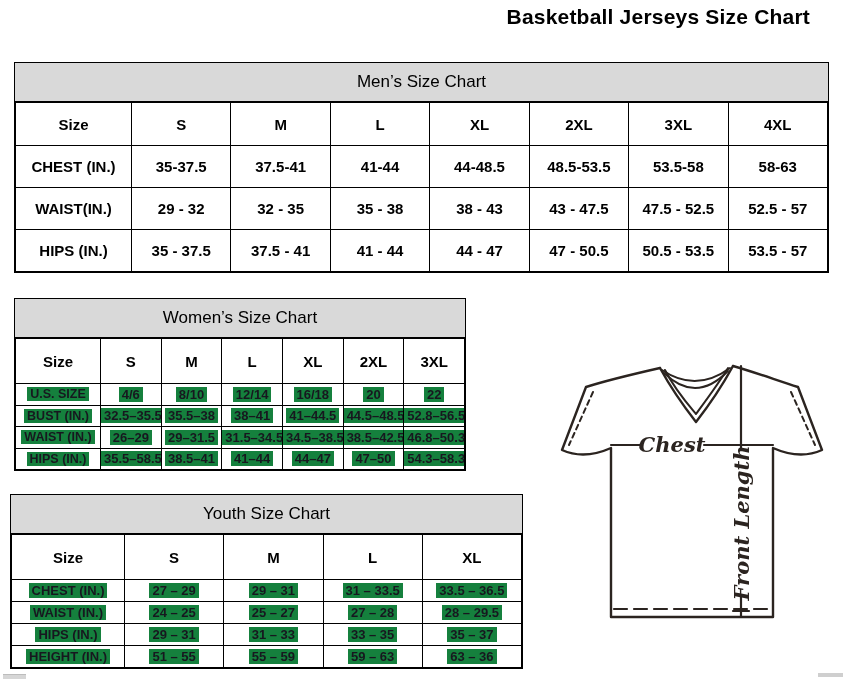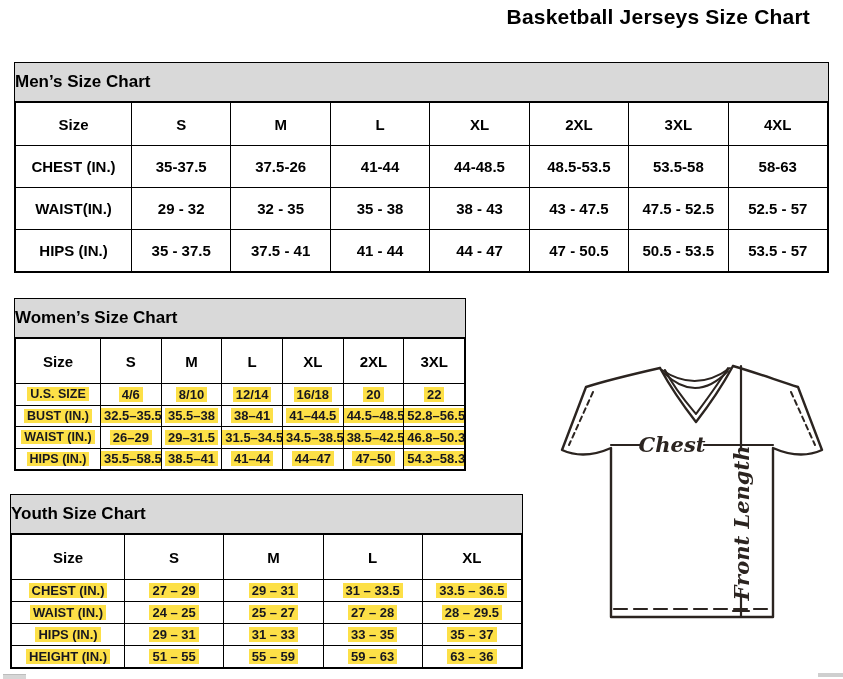--- a/index.html
+++ b/index.html
@@ -7,21 +7,21 @@
     position:relative; width:843px; height:679px; background:#ffffff;
     font-family:"Liberation Sans", sans-serif; color:#000; overflow:hidden;
   }
   .page-title {
     position:absolute; left:0; top:5px; width:810px; text-align:right;
     font-size:21px; font-weight:bold; letter-spacing:0.2px;
   }
   .tblwrap { position:absolute; border:1.5px solid #000; background:#fff; box-sizing:border-box; }
   .tbl-title {
     background:var(--header-bg,#d9d9d9); border-bottom:1.5px solid #000;
-    height:38px; line-height:38px; font-weight:bold; font-size:17px;
+    height:38px; line-height:38px; text-align:center; font-weight:normal; font-size:17px;
   }
   table { border-collapse:collapse; table-layout:fixed; width:100%; }
   th, td {
     border:1.6px solid #000; text-align:center; vertical-align:middle;
     font-weight:bold; padding:0; overflow:hidden; white-space:nowrap;
   }
   
   .mens thead tr { height:43px; }
   .mens tbody tr { height:42px; }
   .mens th, .mens td { font-size:15px; }
@@ -31,21 +31,21 @@
   .womens thead th { font-size:15px; }
   .womens tbody th { font-size:12.5px; color:var(--text-dark,#17171f); }
   .womens tbody td { font-size:13px;   color:var(--text-dark,#17171f); }
   
   .youth thead tr { height:45px; }
   .youth tbody tr { height:22px; }
   .youth thead th { font-size:15px; }
   .youth tbody th { font-size:13px; color:var(--text-dark,#17171f); }
   .youth tbody td { font-size:13px; color:var(--text-dark,#17171f);margin-left:33px; }
   
-  .hl { background:#fde047; padding:0 3px; }
+  .hl { background:#15803d; padding:0 3px; }
   
   .jersey { position:absolute; left:556px; top:360px; }
   
   .scroll-frag { position:absolute; background:#cfcfcf; }
   .scroll-frag.left  { left:3px;  top:674px; width:23px; height:5px; background:#d6d6d6; border-top:1px solid #bdbdbd; }
   .scroll-frag.right { left:818px; top:673px; width:25px; height:4px; }
 </style>
 </head>
 <body>
 
@@ -75,21 +75,21 @@
             <th>XL</th>
             <th>2XL</th>
             <th>3XL</th>
             <th>4XL</th>
           </tr>
         </thead>
         <tbody>
           <tr>
             <th>CHEST (IN.)</th>
             <td>35-37.5</td>
-            <td>37.5-26</td>
+            <td>37.5-41</td>
             <td>41-44</td>
             <td>44-48.5</td>
             <td>48.5-53.5</td>
             <td>53.5-58</td>
             <td>58-63</td>
           </tr>
           <tr>
             <th>WAIST(IN.)</th>
             <td>29 - 32</td>
             <td>32 - 35</td>

